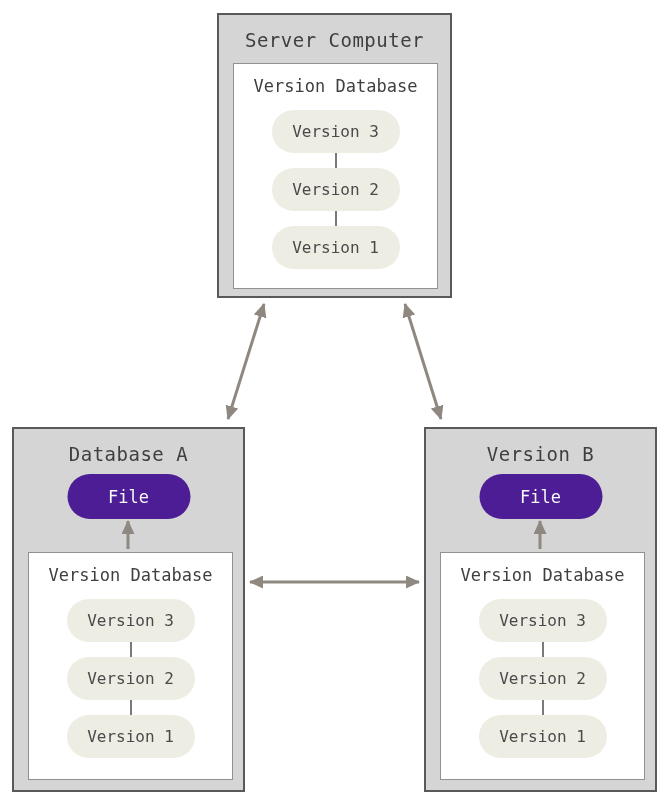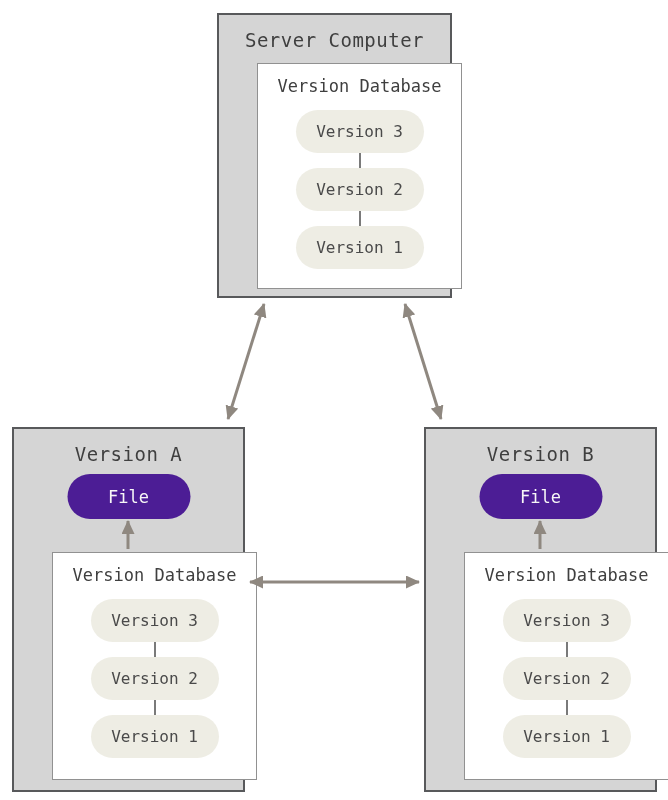--- a/index.html
+++ b/index.html
@@ -37,21 +37,20 @@
   .db-box {
     position: absolute;
     left: 14px;
     width: 205px;
     background: #ffffff;
     border: 1.5px solid #919191;
     display: flex;
     flex-direction: column;
     align-items: center;
     padding-top: 12px;
-    margin-left: 24px;
   }
   #server-box .db-box { top: 48px; height: 226px; }
   #computer-a-box .db-box, #computer-b-box .db-box { top: 123px; height: 228px; }
 
   .db-label {
     font-size: 17px;
     color: #3f3f3f;
     margin-bottom: 14px;
     white-space: nowrap;
   }
@@ -114,21 +113,21 @@
       <div class="db-label">Version Database</div>
       <div class="version-pill">Version 3</div>
       <div class="pill-connector"></div>
       <div class="version-pill">Version 2</div>
       <div class="pill-connector"></div>
       <div class="version-pill">Version 1</div>
     </div>
   </div>
 
   <div class="machine" id="computer-a-box">
-    <div class="machine-title">Version A</div>
+    <div class="machine-title">Database A</div>
     <div class="file-pill">File</div>
     <div class="db-box">
       <div class="db-label">Version Database</div>
       <div class="version-pill">Version 3</div>
       <div class="pill-connector"></div>
       <div class="version-pill">Version 2</div>
       <div class="pill-connector"></div>
       <div class="version-pill">Version 1</div>
     </div>
   </div>

